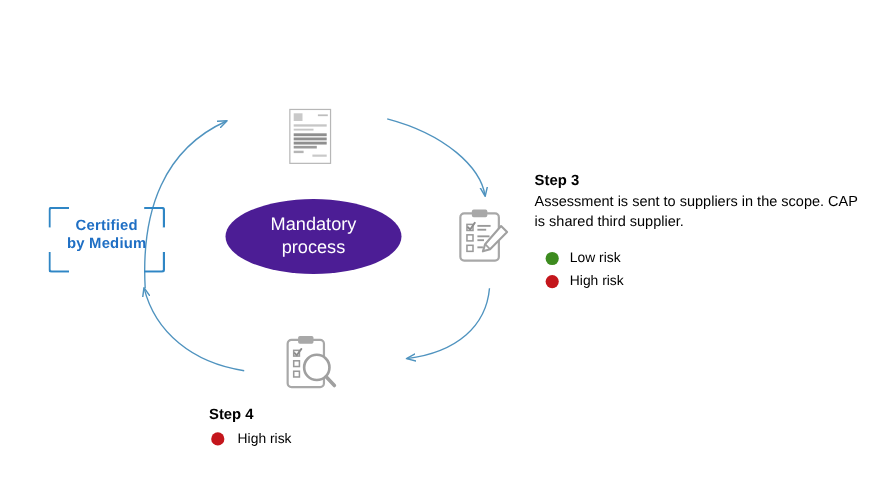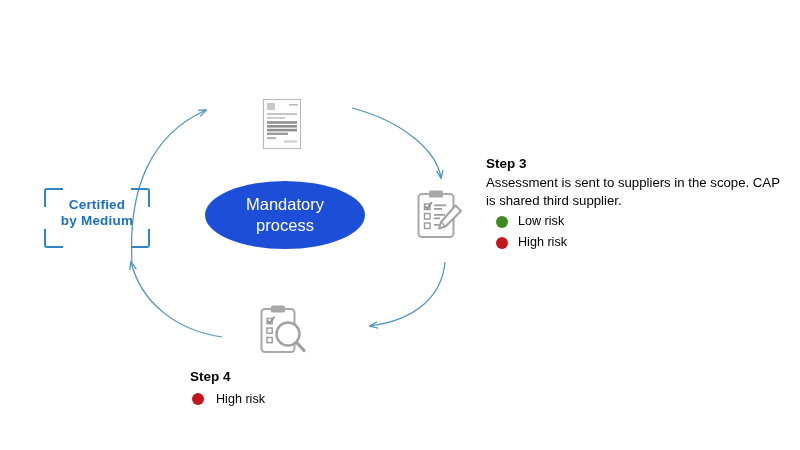--- a/index.html
+++ b/index.html
@@ -33,21 +33,21 @@
   }
 
   
   .center-ellipse {
     position: absolute;
     left: 205px;
     top: 181px;
     width: 160px;
     height: 68px;
     border-radius: 50%;
-    background: #1d4ed8;
+    background: #4c1d95;
     display: flex;
     flex-direction: column;
     align-items: center;
     justify-content: center;
     color: #ffffff;
     font-size: 16.5px;
     line-height: 1.28;
   }
   .center-ellipse .l1 { display:block; }
   .center-ellipse .l2 { display:block; }
@@ -95,21 +95,21 @@
     font-size: 13.2px;
     line-height: 1.42;
     margin: 0;
   }
 
   #step3-block { left: 160px; top: 8px;  width: 300px; }
   #step4-block { left: 486px; top: 155px; width: 300px; }
   #step5-block { left: 190px; top: 368px; width: 300px; }
 
   
-  .legend { margin-top: 0; }
+  .legend { margin-top: 13px; }
   .legend-row {
     display: flex;
     align-items: center;
     height: 21px;
   }
   .legend .dot {
     width: 12px;
     height: 12px;
     border-radius: 50%;
     flex: 0 0 auto;

